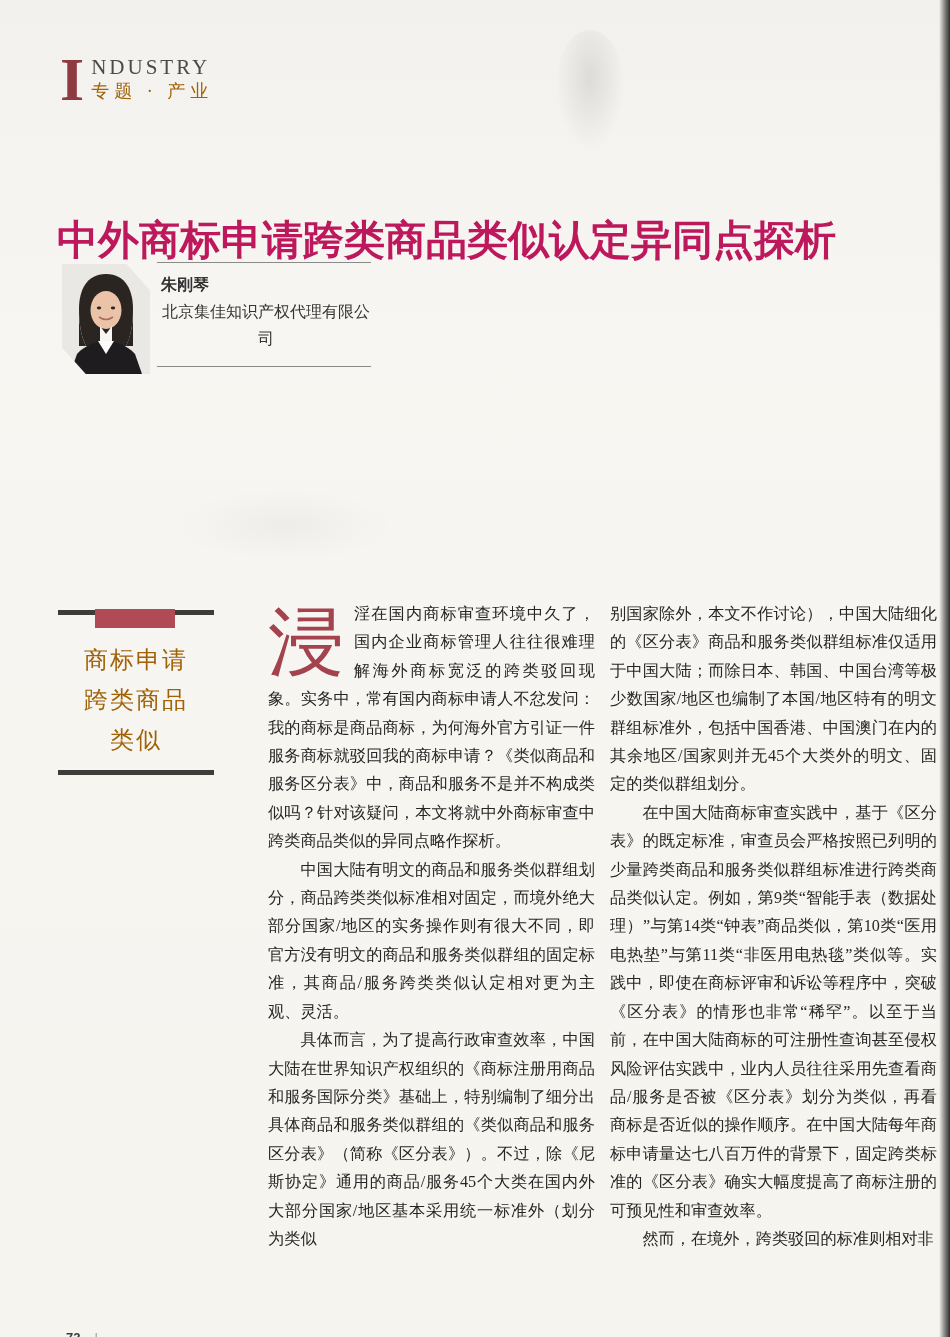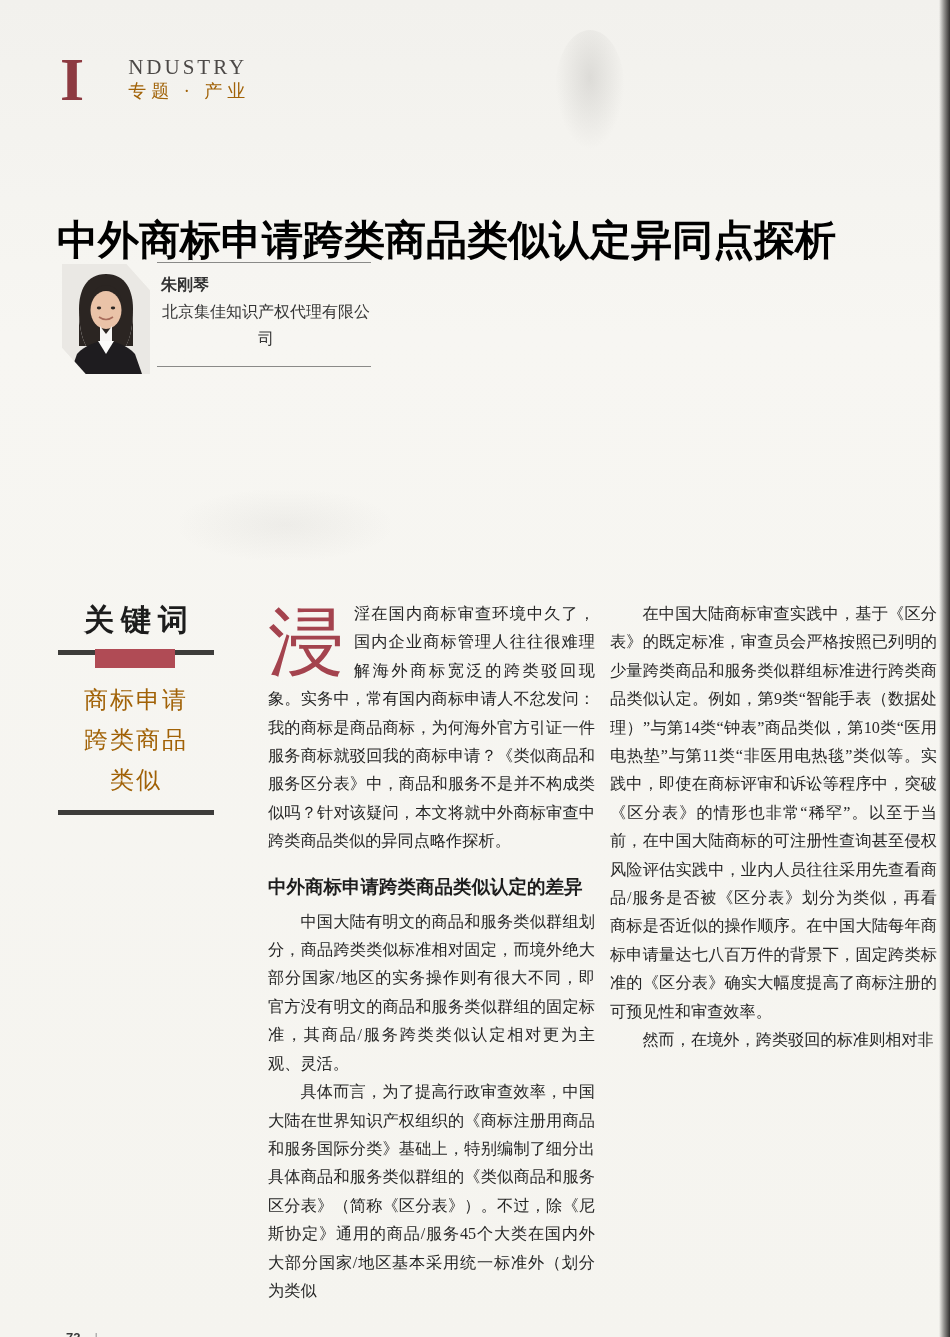--- a/index.html
+++ b/index.html
@@ -11,21 +11,21 @@
   }
   .page { position:absolute; inset:0; }
 
   
   .masthead { position:absolute; left:60px; top:50px; display:flex; align-items:flex-start; }
   .masthead .cap-i {
     font-family:"Liberation Serif","DejaVu Serif",serif;
     font-size:62px; line-height:58px; font-weight:700; color:#8d3a41;
     margin-right:7px;
   }
-  .masthead .m-col { padding-top:6px;margin-left:37px; }
+  .masthead .m-col { padding-top:6px; }
   .masthead .m-en {
     font-family:"Liberation Serif","DejaVu Serif",serif;
     font-size:21px; letter-spacing:3px; color:#4c4947; line-height:22px;
   }
   .masthead .m-cn { font-size:18px; letter-spacing:5px; color:#a16207; line-height:26px; }
 
   
   .edge-right {
     position:absolute; right:0; top:0; width:11px; height:1337px;
     background:linear-gradient(to right, rgba(80,78,76,0) 0%, rgba(70,68,66,.55) 45%, #302e2d 100%);
@@ -38,21 +38,21 @@
   .ghost-bleed {
     position:absolute; left:180px; top:490px; width:210px; height:70px;
     background:radial-gradient(ellipse, rgba(120,118,115,.07), rgba(120,118,115,0) 75%);
   }
 
   
   .article-title {
     position:absolute; left:57px; top:186px; width:852px;
     font-family:"Liberation Sans","DejaVu Sans",sans-serif;
     font-weight:900; font-size:41px; line-height:54px; letter-spacing:0px;
-    color:#000000; white-space:nowrap;
+    color:#be185d; white-space:nowrap;
   }
 
   
   .author-photo {
     position:absolute; left:62px; top:264px; width:88px; height:110px;
     clip-path:polygon(0 0, 73% 0, 100% 24%, 100% 100%, 27% 100%, 0 76%);
     background:#eceae6;
   }
   .author-info {
     position:absolute; left:157px; top:262px; width:210px;
@@ -139,43 +139,42 @@
       <path d="M71 45 C71 63 68 74 64 82 L71 82 Z" fill="#2b2522"></path>
     </svg>
   </div>
 
   <div class="author-info">
     <div class="a-name">朱刚琴</div>
     <div class="a-co">北京集佳知识产权代理有限公司</div>
   </div>
 
   <div class="kw-block">
-    <div class="kw-head">关键词</div>
     <div class="kw-rule">
       <span class="bar"></span>
       <span class="red"></span>
     </div>
     <div class="kw-list">
       <span class="kw-item">商标申请</span>
       <span class="kw-item">跨类商品</span>
       <span class="kw-item">类似</span>
     </div>
     <div class="kw-bottom"></div>
   </div>
 
   <div class="col col-left">
     <p class="body-text">
       <span class="dropcap">浸</span><span>淫在国内商标审查环境中久了，国内企业商标管理人往往很难理解海外商标宽泛的跨类驳回现象。实务中，常有国内商标申请人不忿发问：我的商标是商品商标，为何海外官方引证一件服务商标就驳回我的商标申请？《类似商品和服务区分表》中，商品和服务不是并不构成类似吗？针对该疑问，本文将就中外商标审查中跨类商品类似的异同点略作探析。</span>
     </p>
-    <h2 class="sec-heading">中外商标申请跨类商品类似认定的差异</h2>
     <p class="body-text indent">中国大陆有明文的商品和服务类似群组划分，商品跨类类似标准相对固定，而境外绝大部分国家/地区的实务操作则有很大不同，即官方没有明文的商品和服务类似群组的固定标准，其商品/服务跨类类似认定相对更为主观、灵活。</p>
     <p class="body-text indent">具体而言，为了提高行政审查效率，中国大陆在世界知识产权组织的《商标注册用商品和服务国际分类》基础上，特别编制了细分出具体商品和服务类似群组的《类似商品和服务区分表》（简称《区分表》）。不过，除《尼斯协定》通用的商品/服务45个大类在国内外大部分国家/地区基本采用统一标准外（划分为类似</p>
   </div>
 
   <div class="col col-right">
+    <p class="body-text">别国家除外，本文不作讨论），中国大陆细化的《区分表》商品和服务类似群组标准仅适用于中国大陆；而除日本、韩国、中国台湾等极少数国家/地区也编制了本国/地区特有的明文群组标准外，包括中国香港、中国澳门在内的其余地区/国家则并无45个大类外的明文、固定的类似群组划分。</p>
     <p class="body-text indent">在中国大陆商标审查实践中，基于《区分表》的既定标准，审查员会严格按照已列明的少量跨类商品和服务类似群组标准进行跨类商品类似认定。例如，第9类“智能手表（数据处理）”与第14类“钟表”商品类似，第10类“医用电热垫”与第11类“非医用电热毯”类似等。实践中，即使在商标评审和诉讼等程序中，突破《区分表》的情形也非常“稀罕”。以至于当前，在中国大陆商标的可注册性查询甚至侵权风险评估实践中，业内人员往往采用先查看商品/服务是否被《区分表》划分为类似，再看商标是否近似的操作顺序。在中国大陆每年商标申请量达七八百万件的背景下，固定跨类标准的《区分表》确实大幅度提高了商标注册的可预见性和审查效率。</p>
     <p class="body-text indent">然而，在境外，跨类驳回的标准则相对非</p>
   </div>
 
   <div class="page-num">
     <span>72</span><span class="sep">|</span>
   </div>
 
 </div>
 

